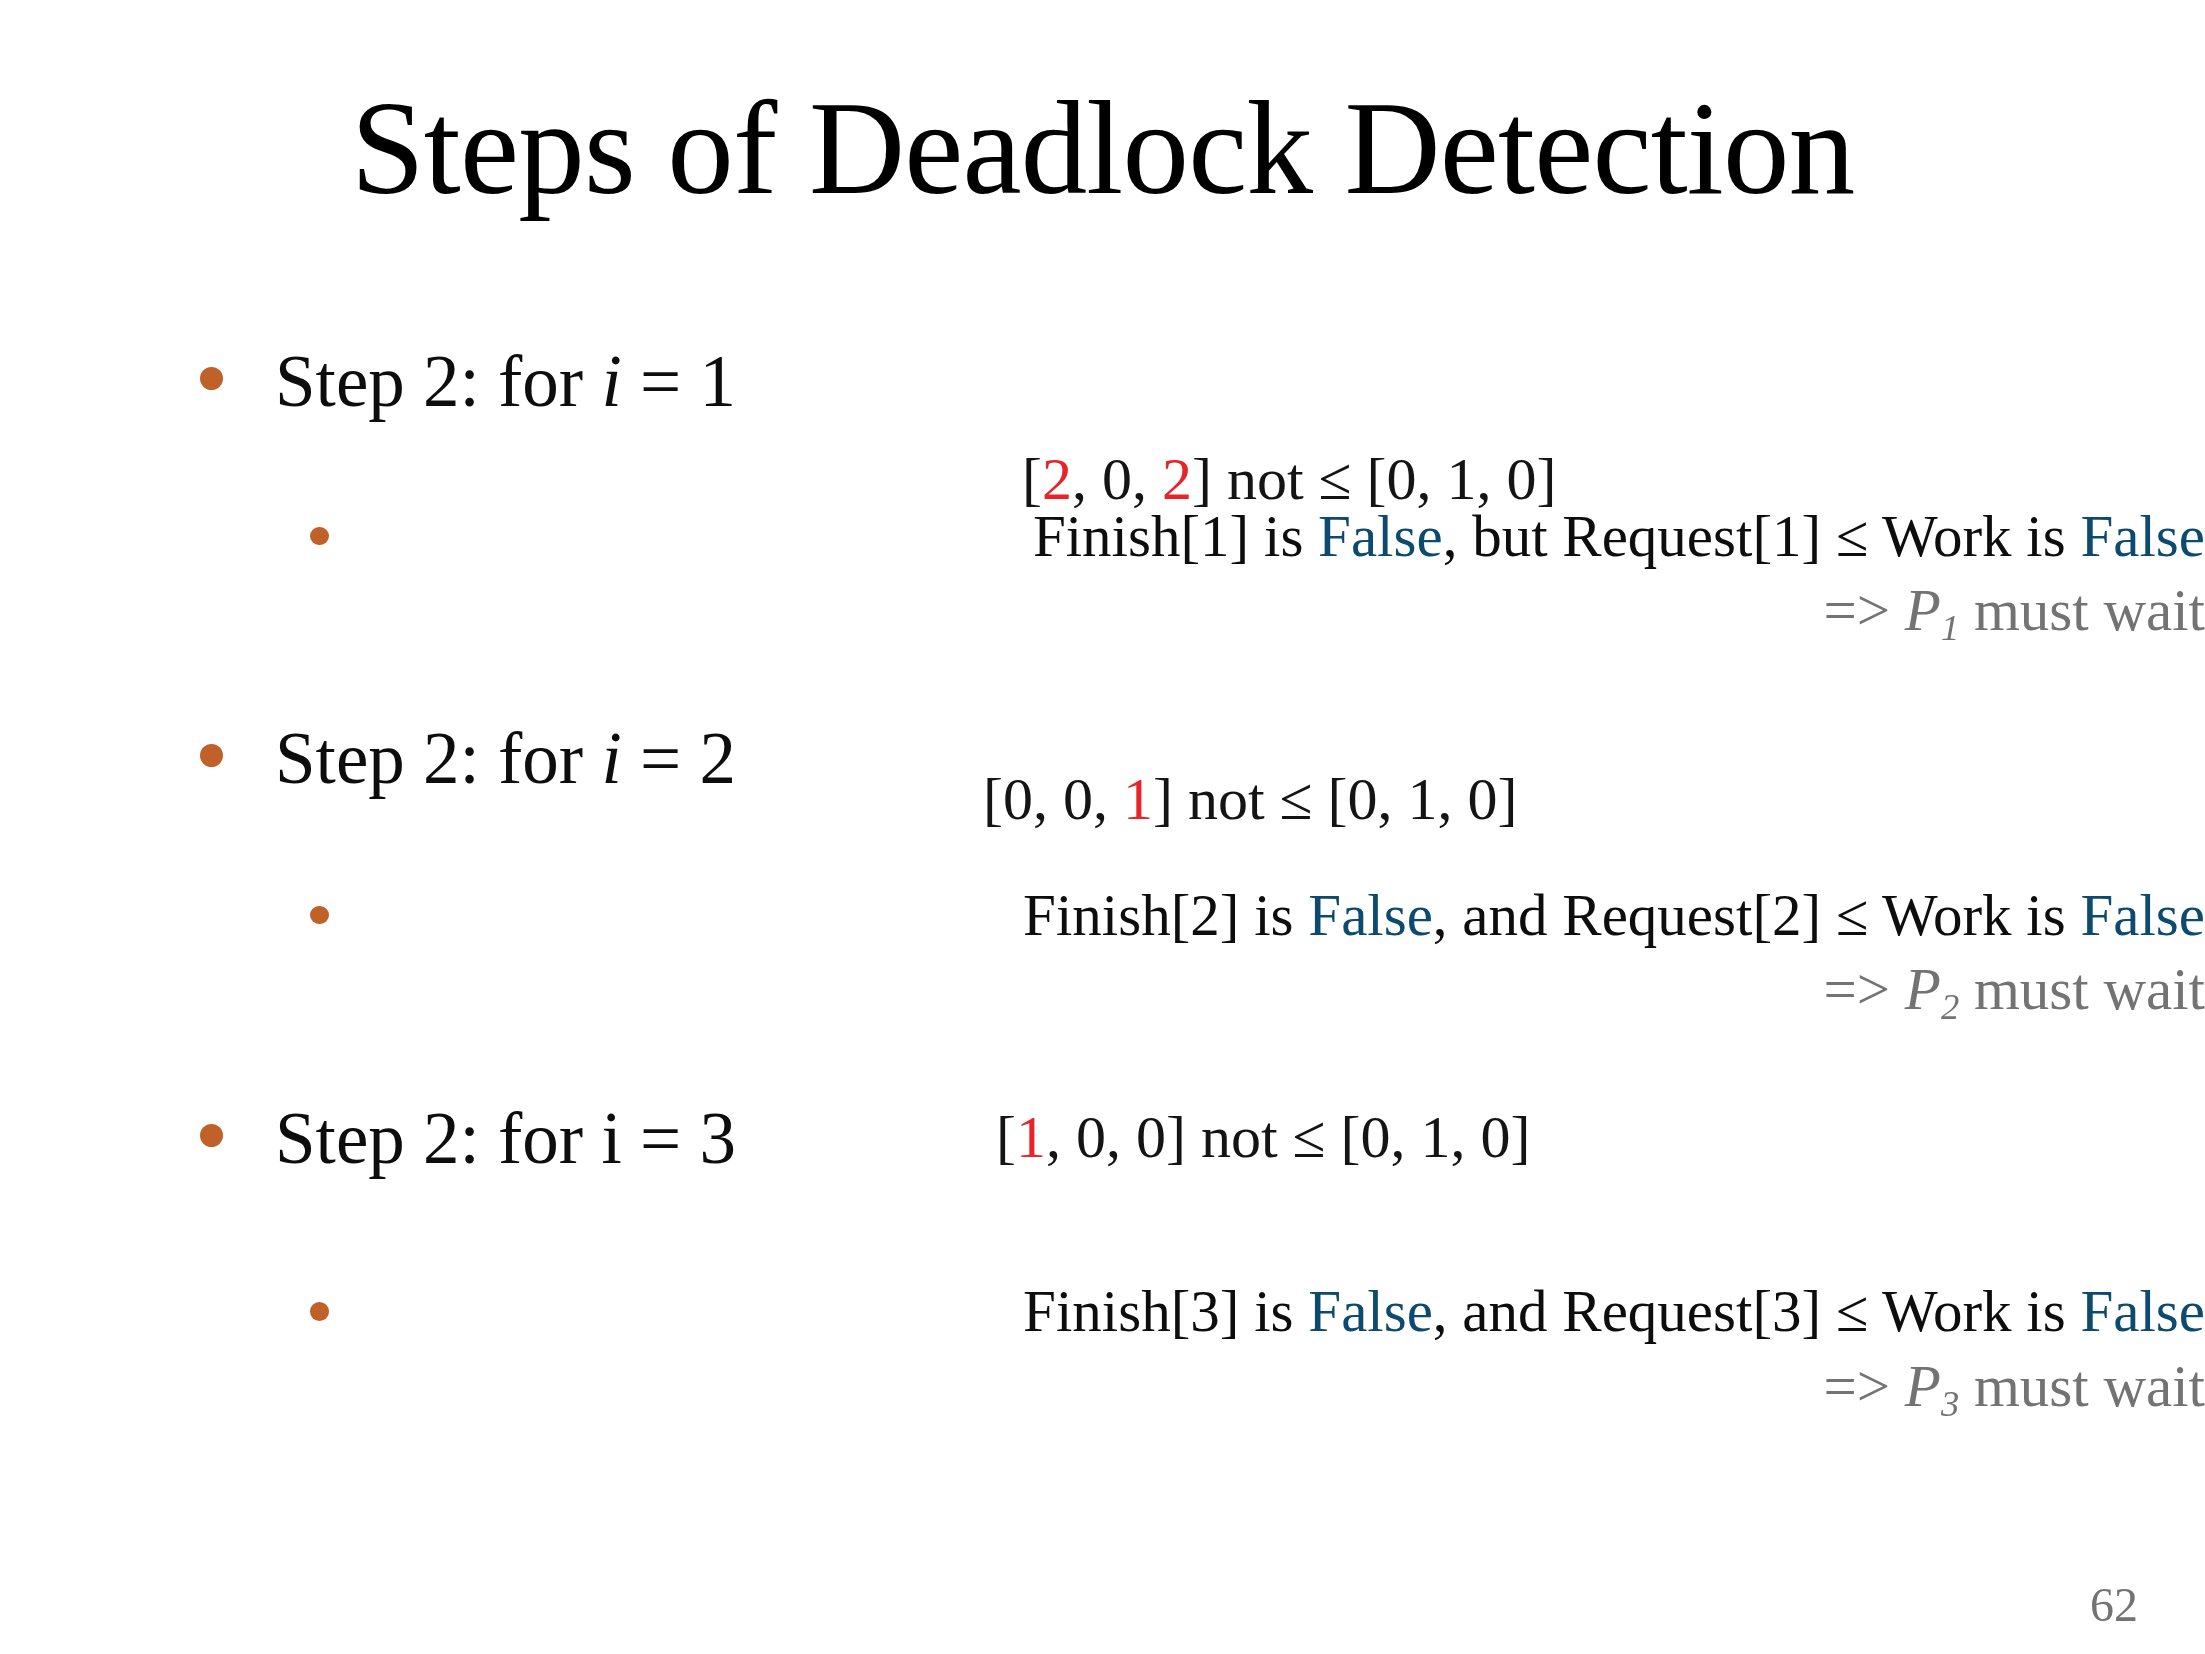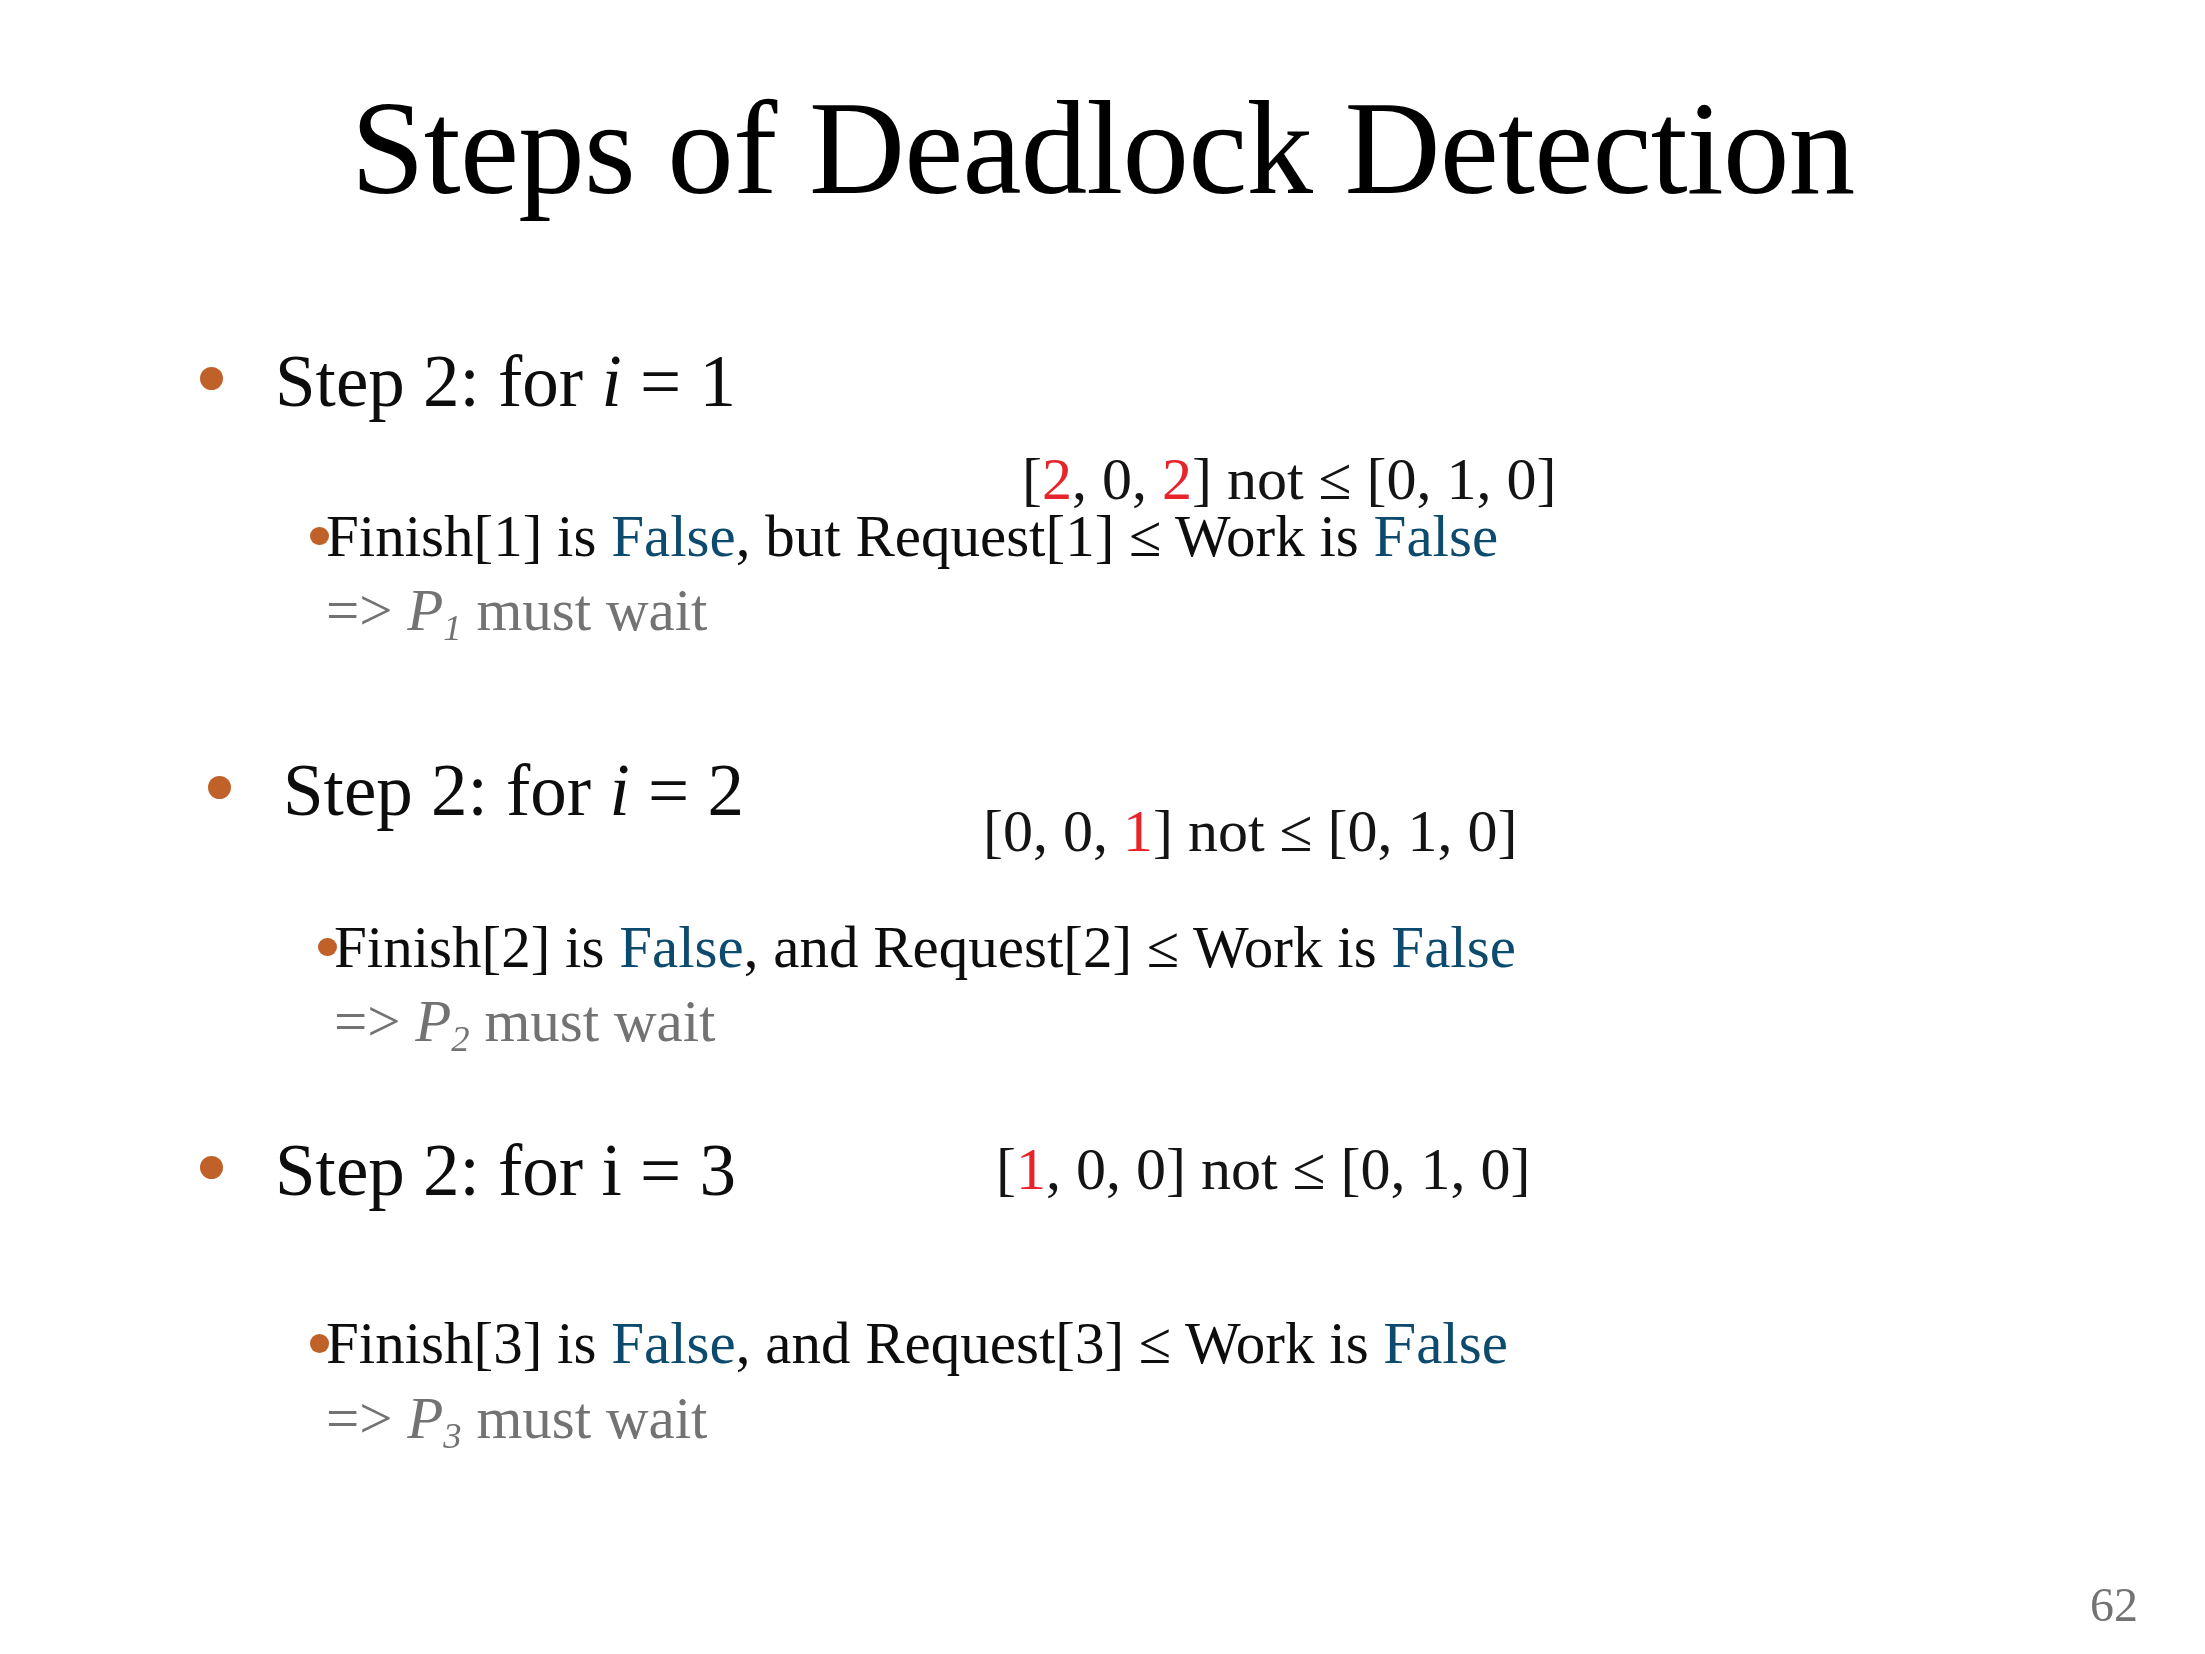--- a/index.html
+++ b/index.html
@@ -36,20 +36,21 @@
   
   .content {
     position: absolute;
     left: 0;
     top: 341px;
     width: 2205px;
   }
 
   .group {
     position: relative;
+    text-align: right;
   }
 
   
   .l1-row {
     position: relative;
     display: flex;
     align-items: flex-start;
     padding-left: 194px;
   }
   .l1-dot {
@@ -142,21 +143,21 @@
       <span>[</span><span class="r">2</span>, <span>0</span>, <span class="r">2</span><span>]</span><span> not ≤ </span><span>[0, 1, 0]</span>
     </div>
 
     <div class="l2-row" style="margin-top:76px;">
       <span class="l2-dot"></span>
       <div class="l2-text"><span>Finish[1] is </span><span class="false">False</span><span>, but Request[1] ≤ Work is </span><span class="false">False</span></div>
       <div class="cont-line"><span>=&gt; </span><span class="pvar">P</span><span class="pvar sub">1</span><span> must wait</span></div>
     </div>
   </div>
 
-  <div class="group" style="height:364px; margin-top:52px;padding-left:8px;">
+  <div class="group" style="height:364px; margin-top:20px;">
 
     <div class="l1-row">
       <span class="l1-dot"></span>
       <span class="l1-text"><span>Step 2: for </span><i class="var">i</i><span> = </span><span>2</span></span>
     </div>
 
     <div class="abs vec" style="left:983px; top:48px;">
       <span>[</span><span>0</span>, <span>0</span>, <span class="r">1</span><span>]</span><span> not ≤ </span><span>[0, 1, 0]</span>
     </div>
 

